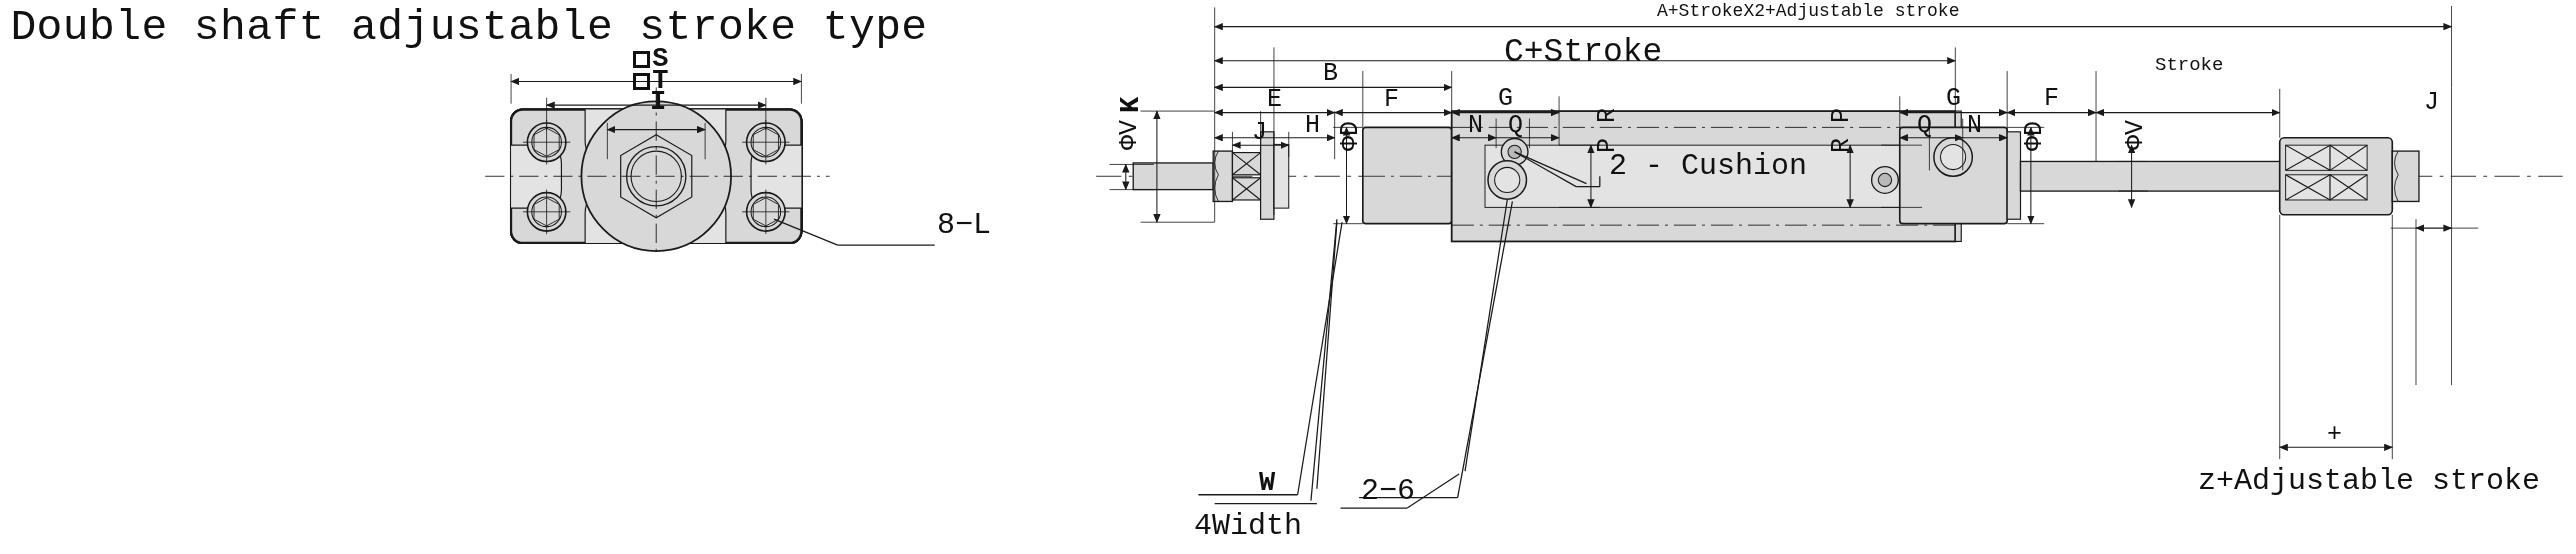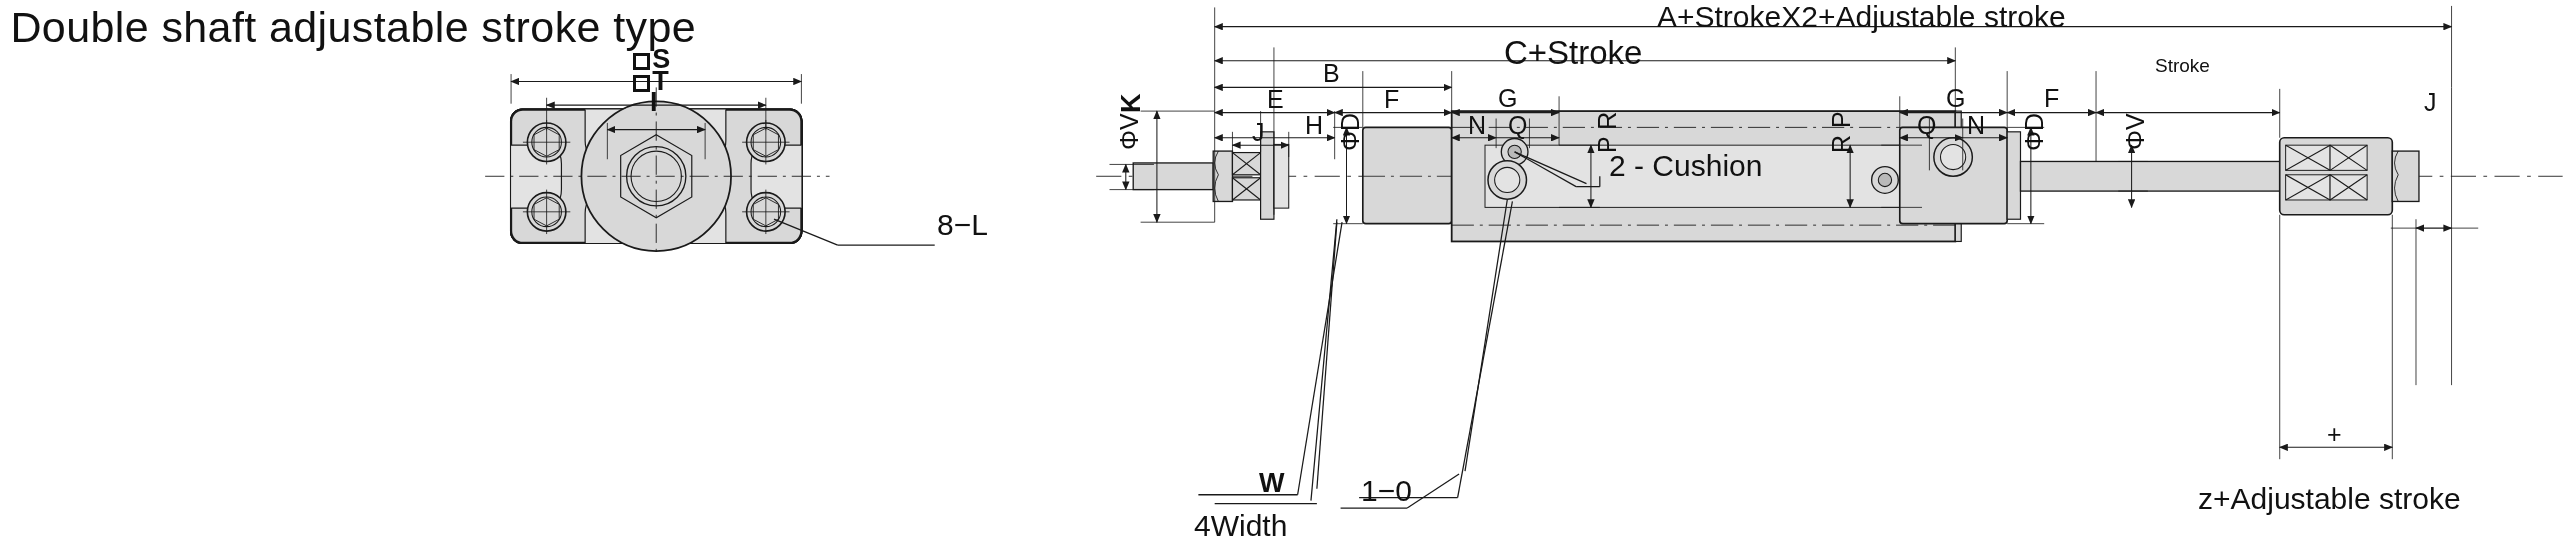--- a/index.html
+++ b/index.html
@@ -1,18 +1,18 @@
 <!DOCTYPE html>
 <html style="font-size:12px"><head>
 <meta charset="utf-8">
 <style>
   html,body{margin:0;padding:0;background:#ffffff;}
   body{width:2576px;height:554px;position:relative;overflow:hidden;
        font-family:"Liberation Sans","DejaVu Sans",sans-serif;color:#111;}
-  #root{position:absolute;inset:0;}
+  #root{position:absolute;inset:0;font-family:Liberation Mono, monospace;}
   .lbl{position:absolute;white-space:nowrap;line-height:1;color:#111;}
   .title{font-size:43px;letter-spacing:0.4px;}
   .dim{font-size:25px;font-weight:400;}
   .dimb{font-size:27px;font-weight:700;}
   .big{font-size:30px;}
   .rot{transform:rotate(-90deg);transform-origin:left top;}
   svg{position:absolute;left:0;top:0;overflow:visible;}
   .sq{display:inline-block;width:17px;height:17px;border:3.7px solid #111;
       vertical-align:-1.5px;margin-right:2.2px;box-sizing:border-box;}
 </style>
@@ -313,21 +313,21 @@
 
   <div class="lbl dimb" style="left:633px;top:46px;">
     <span class="sq"></span><span>S</span>
   </div>
   <div class="lbl dimb" style="left:633px;top:68px;">
     <span class="sq"></span><span>T</span>
   </div>
   <div class="lbl dimb" style="left:650px;top:89px;">I</div>
   <div class="lbl big" style="left:937px;top:210px;">8−L</div>
 
-  <div class="lbl dim" style="left:1657px;top:1.5px;font-size:30px;">A+StrokeX2+Adjustable stroke</div>
+  <div class="lbl dim" style="left:1657px;top:1.5px;font-size:18px;">A+StrokeX2+Adjustable stroke</div>
   <div class="lbl dim" style="left:1504px;top:36px;font-size:33px;">C+Stroke</div>
   <div class="lbl dim" style="left:1323px;top:61px;">B</div>
   <div class="lbl dim" style="left:1267px;top:87px;">E</div>
   <div class="lbl dim" style="left:1384px;top:87px;">F</div>
   <div class="lbl dim" style="left:1498px;top:86px;">G</div>
   <div class="lbl dim" style="left:1468px;top:113px;">N</div>
   <div class="lbl dim" style="left:1508px;top:113px;">Q</div>
   <div class="lbl dim" style="left:1305px;top:113px;">H</div>
   <div class="lbl dim" style="left:1252px;top:120px;">J</div>
   <div class="lbl dim" style="left:1946px;top:86px;">G</div>
@@ -339,21 +339,21 @@
 
   <div class="lbl dimb rot" style="left:1118px;top:113px;">K</div>
   <div class="lbl dim rot" style="left:1117px;top:150px;">ΦV</div>
   <div class="lbl dim rot" style="left:1338px;top:151px;">ΦD</div>
   <div class="lbl dim rot" style="left:1595px;top:153px;">P R</div>
   <div class="lbl dim rot" style="left:1829px;top:153px;">R P</div>
   <div class="lbl dim rot" style="left:2022px;top:151px;">ΦD</div>
   <div class="lbl dim rot" style="left:2123px;top:150px;">ΦV</div>
 
   <div class="lbl big" style="left:1609px;top:151px;">2 - Cushion</div>
-  <div class="lbl big" style="left:1361px;top:476px;">1−0</div>
+  <div class="lbl big" style="left:1361px;top:476px;">2−6</div>
   <div class="lbl dimb" style="left:1259px;top:470px;">W</div>
   <div class="lbl big" style="left:1194px;top:511px;">4Width</div>
 
   <div class="lbl dim" style="left:2327px;top:422px;">+</div>
-  <div class="lbl big" style="left:2198px;top:484px;">z+Adjustable stroke</div>
+  <div class="lbl big" style="left:2198px;top:466px;">z+Adjustable stroke</div>
 
 </div>
 
 
 </body></html>

